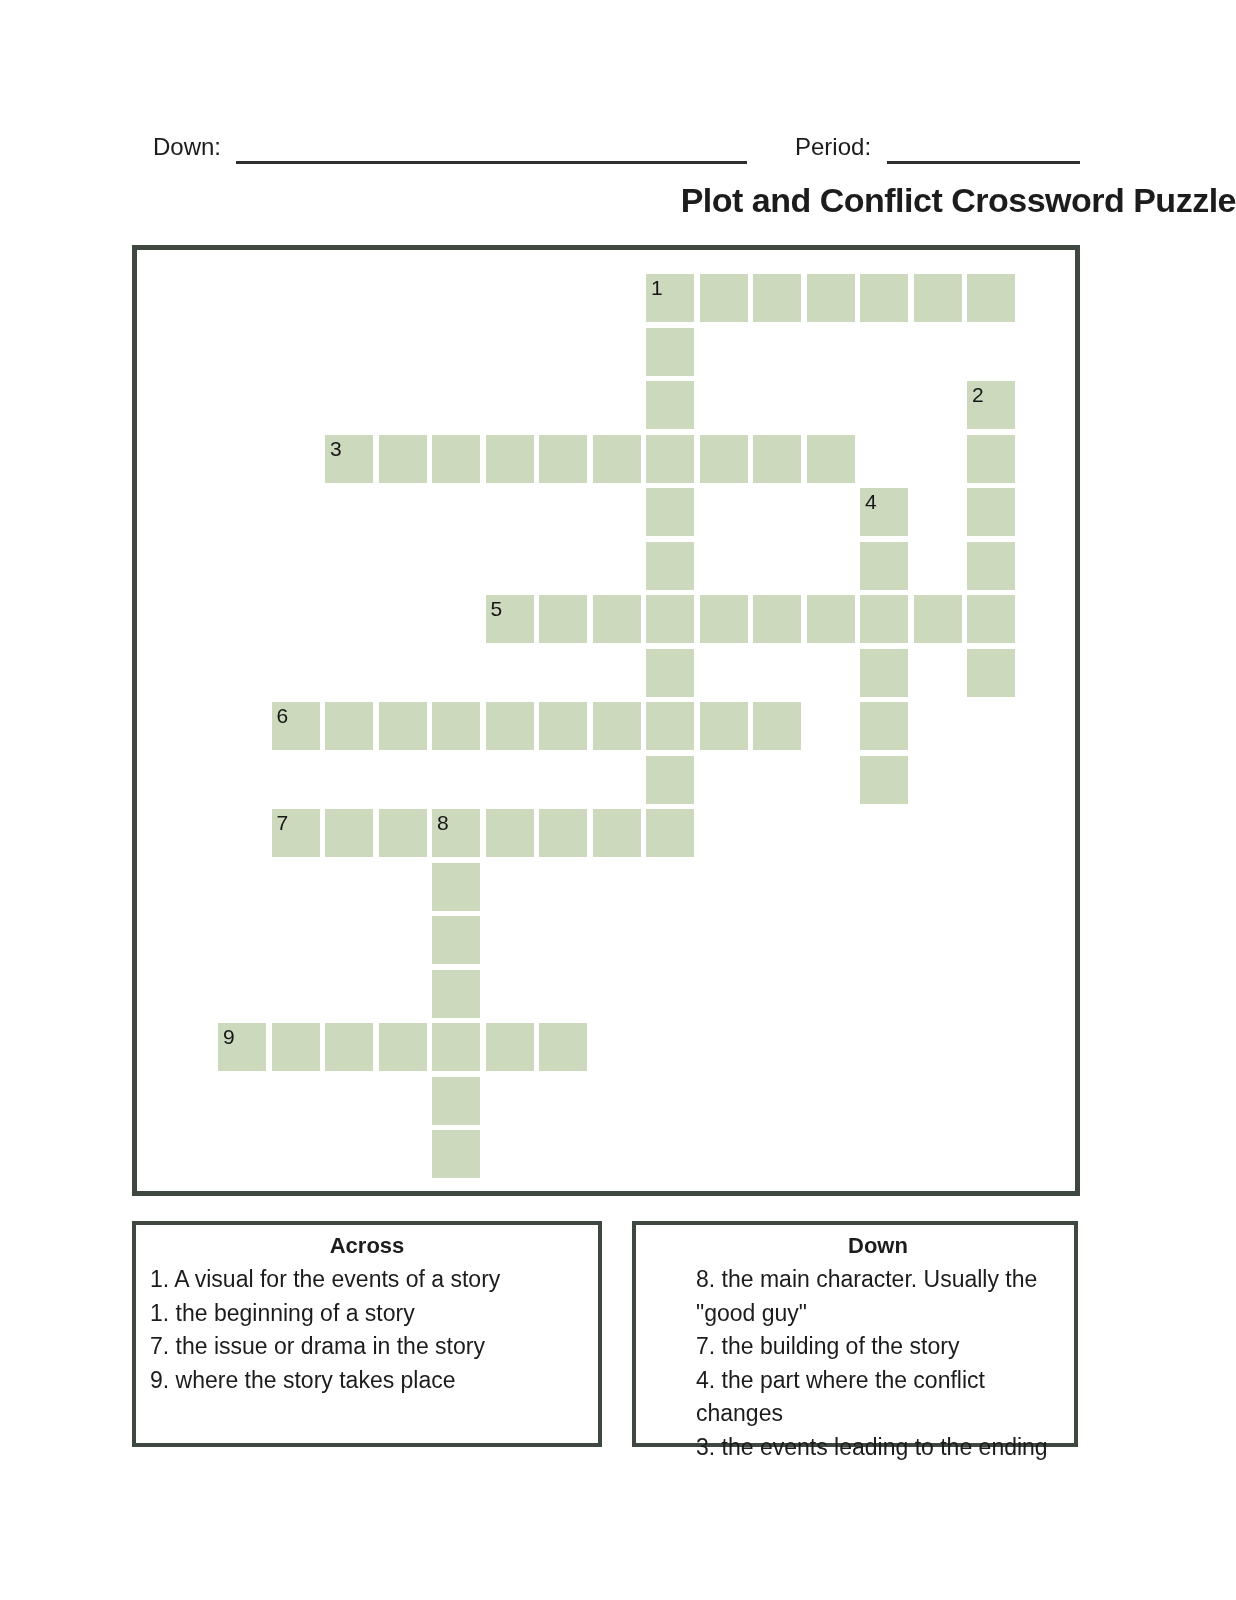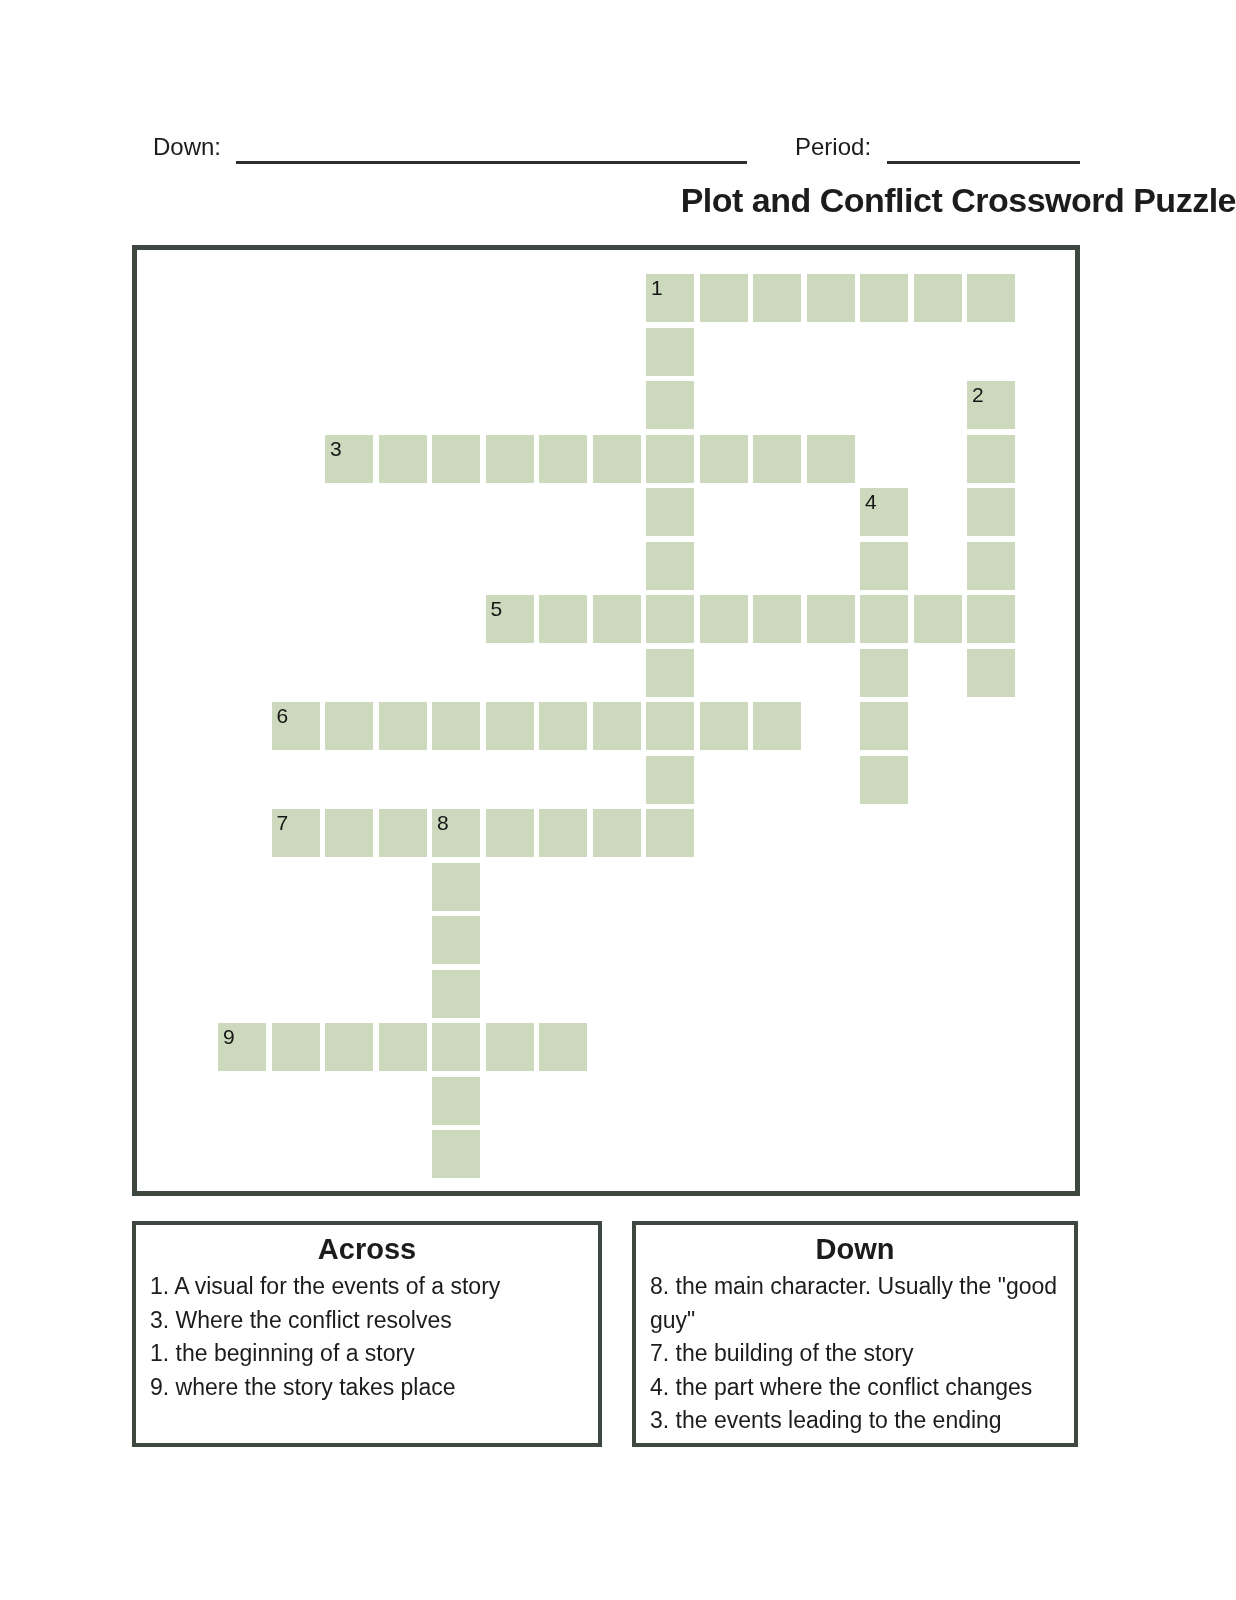--- a/index.html
+++ b/index.html
@@ -68,25 +68,25 @@
   }
   .cluebox {
     position: absolute;
     top: 1221px;
     height: 226px;
     box-sizing: border-box;
     border: 4px solid var(--frame, #3e4840);
     background: #ffffff;
   }
   #across-box { left: 132px; width: 470px; }
-  #down-box   { left: 632px; width: 446px; }
+  #down-box   { left: 632px; width: 446px; padding-left: 46px; }
   .clue-head {
     margin-top: 8px;
     text-align: center;
-    font-size: 29px;
+    font-size: 22px;
     font-weight: bold;
     color: var(--text, #1c1c1c);
   }
   .clues {
     padding: 4px 2px 0 14px;
   }
   .clue {
     font-size: 23px;
     line-height: 33.5px;
     color: var(--text, #1c1c1c);
@@ -196,22 +196,22 @@
       <div class="cell" style="left: 348.5px; top: 773px;"></div>
       <div class="cell" style="left: 402px; top: 773px;"></div>
       <div class="cell" style="left: 295px; top: 826.5px;"></div>
       <div class="cell" style="left: 295px; top: 880px;"></div>
     </div>
 
   <div id="across-box" class="cluebox">
     <div class="clue-head">Across</div>
     <div class="clues">
         <div class="clue">1. A visual for the events of a story</div>
-        <div class="clue">3. Where the conflict resolves</div>
         <div class="clue">1. the beginning of a story</div>
+        <div class="clue">7. the issue or drama in the story</div>
         <div class="clue">9. where the story takes place</div>
       </div>
   </div>
 
   <div id="down-box" class="cluebox">
     <div class="clue-head">Down</div>
     <div class="clues">
         <div class="clue">8. the main character. Usually the "good guy"</div>
         <div class="clue">7. the building of the story</div>
         <div class="clue">4. the part where the conflict changes</div>

